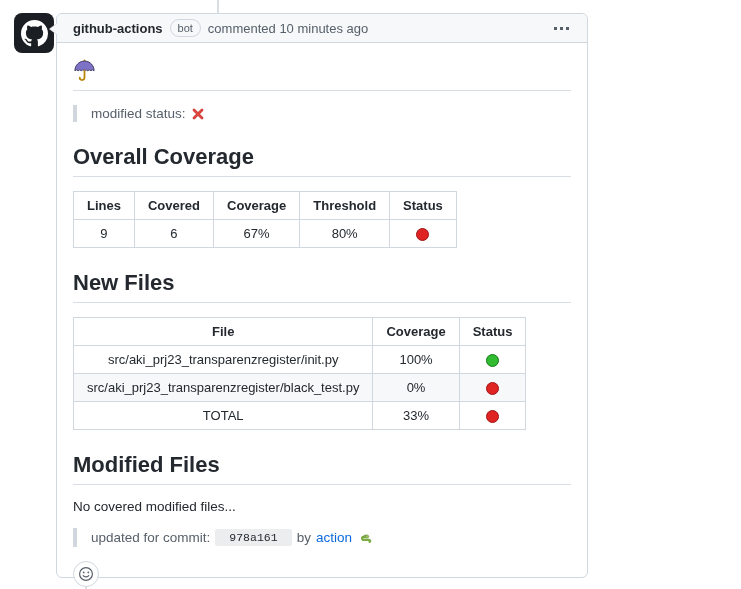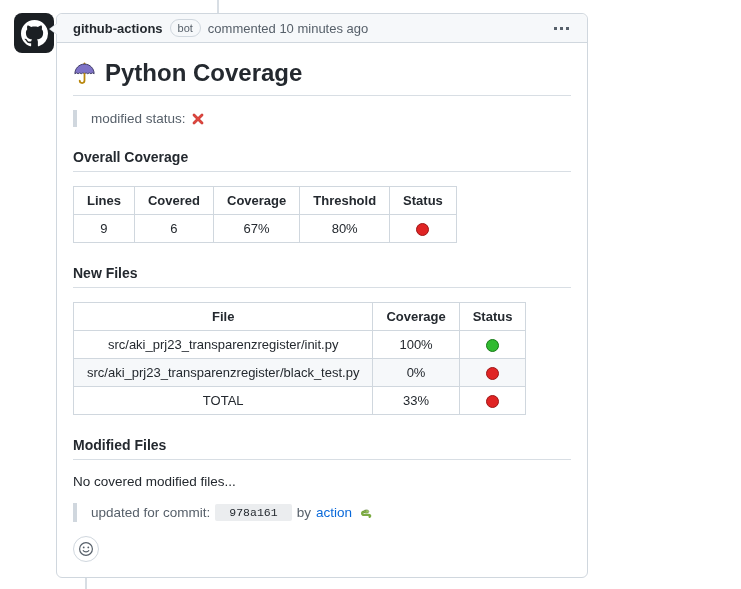--- a/index.html
+++ b/index.html
@@ -53,21 +53,21 @@
   .kebab i { width: 3px; height: 3px; background: #57606a; display: block; }
 
   .c-body { padding: 16px 16px 12px 16px; font-size: 13.5px; }
 
   h1.md {
     display: flex; align-items: center; gap: 9px;
     font-size: 24px; font-weight: bold; color: #24292f;
     padding-bottom: 8px; border-bottom: 1px solid #d8dee4; margin-bottom: 14px;
   }
   h2.md {
-    font-size: 14px; font-weight: bold; color: #24292f;
+    font-size: 22px; font-weight: bold; color: #24292f;
     padding-bottom: 6px; border-bottom: 1px solid #d8dee4;
     margin-top: 22px; margin-bottom: 14px;
   }
   blockquote.md {
     border-left: 4px solid #d0d7de;
     padding: 1px 14px; color: #57606a; margin-bottom: 14px;
     display: flex; align-items: center; gap: 5px; font-size: 13.5px;
   }
   p.md { margin-bottom: 14px; color: #24292f; }
 
@@ -145,21 +145,20 @@
     <div class="c-body">
 
       <h1 class="md">
         <span class="inline-ico">
           <svg width="23" height="23" viewBox="0 0 22 22">
             <path d="M11 1.2 v1" stroke="#b8860b" stroke-width="1.6" stroke-linecap="round"></path>
             <path d="M11 2 C5.6 2 1.8 6.4 1.8 11.2 Q3.4 9.6 4.9 11.2 Q6.4 9.6 7.9 11.2 Q9.5 9.6 11 11.2 Q12.5 9.6 14.1 11.2 Q15.6 9.6 17.1 11.2 Q18.6 9.6 20.2 11.2 C20.2 6.4 16.4 2 11 2 Z" fill="#7e72c6" stroke="#3b3660" stroke-width="0.9" stroke-linejoin="round"></path>
             <path d="M11 11.2 v6.6 a2.3 2.3 0 0 1 -4.6 0" fill="none" stroke="#b8860b" stroke-width="1.7" stroke-linecap="round"></path>
           </svg>
         </span>
-        <span>Python Coverage</span>
       </h1>
 
       <blockquote class="md">
         <span>modified status:</span>
         <span class="inline-ico">
           <svg width="14" height="14" viewBox="0 0 14 14">
             <path d="M3 3 L11 11 M11 3 L3 11" stroke="#c93c37" stroke-width="2.8" stroke-linecap="round"></path>
             <path d="M3 3 L11 11 M11 3 L3 11" stroke="#e0483f" stroke-width="1.6" stroke-linecap="round"></path>
           </svg>
         </span>

